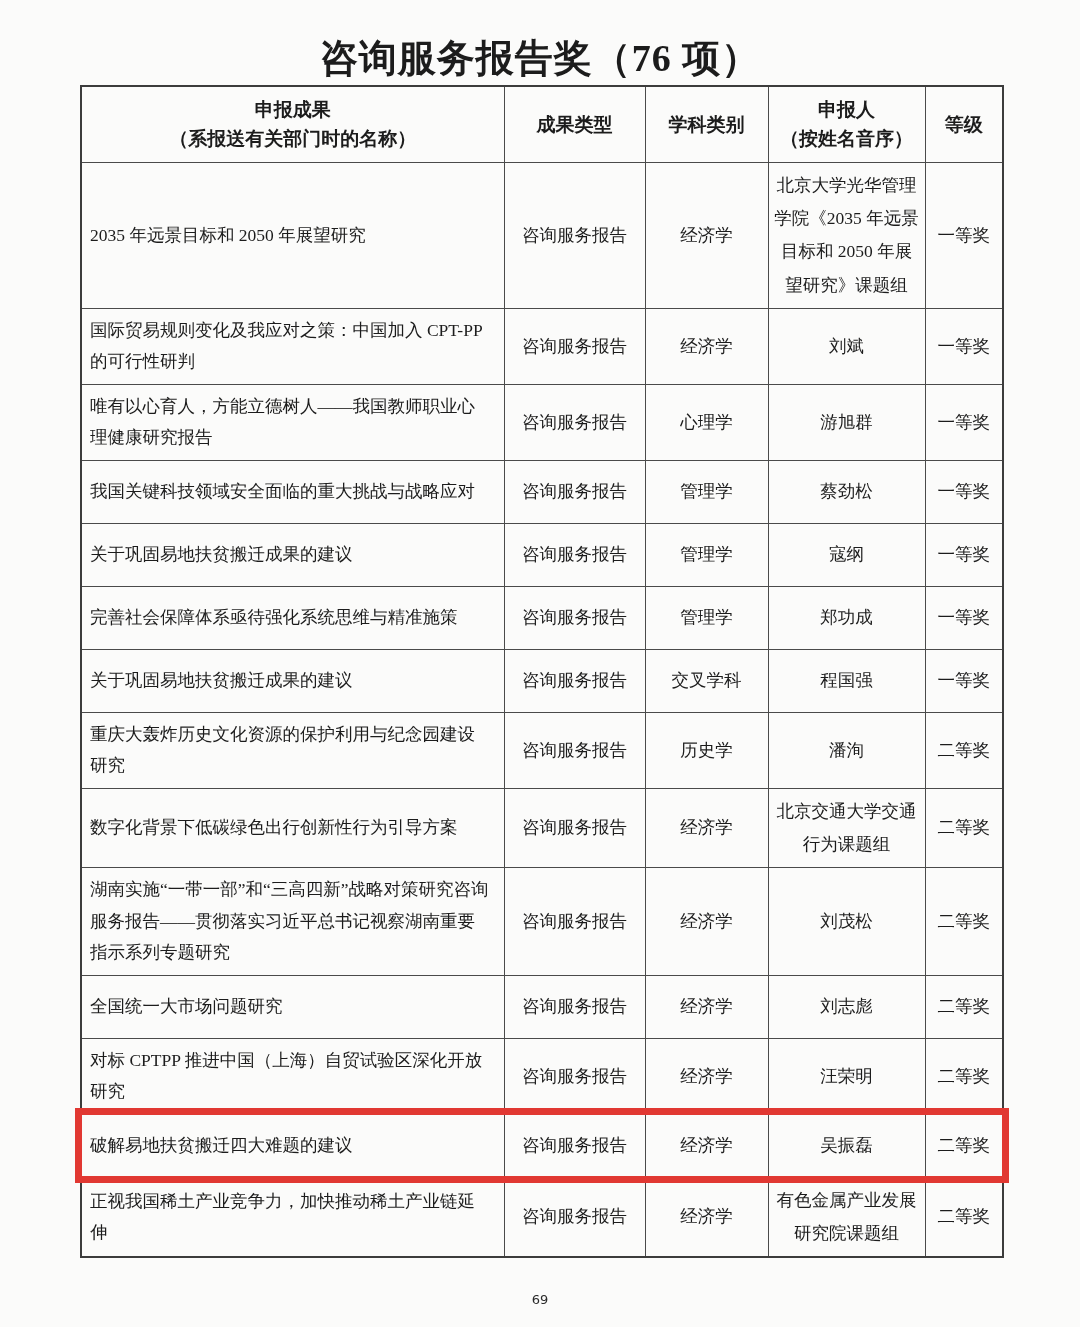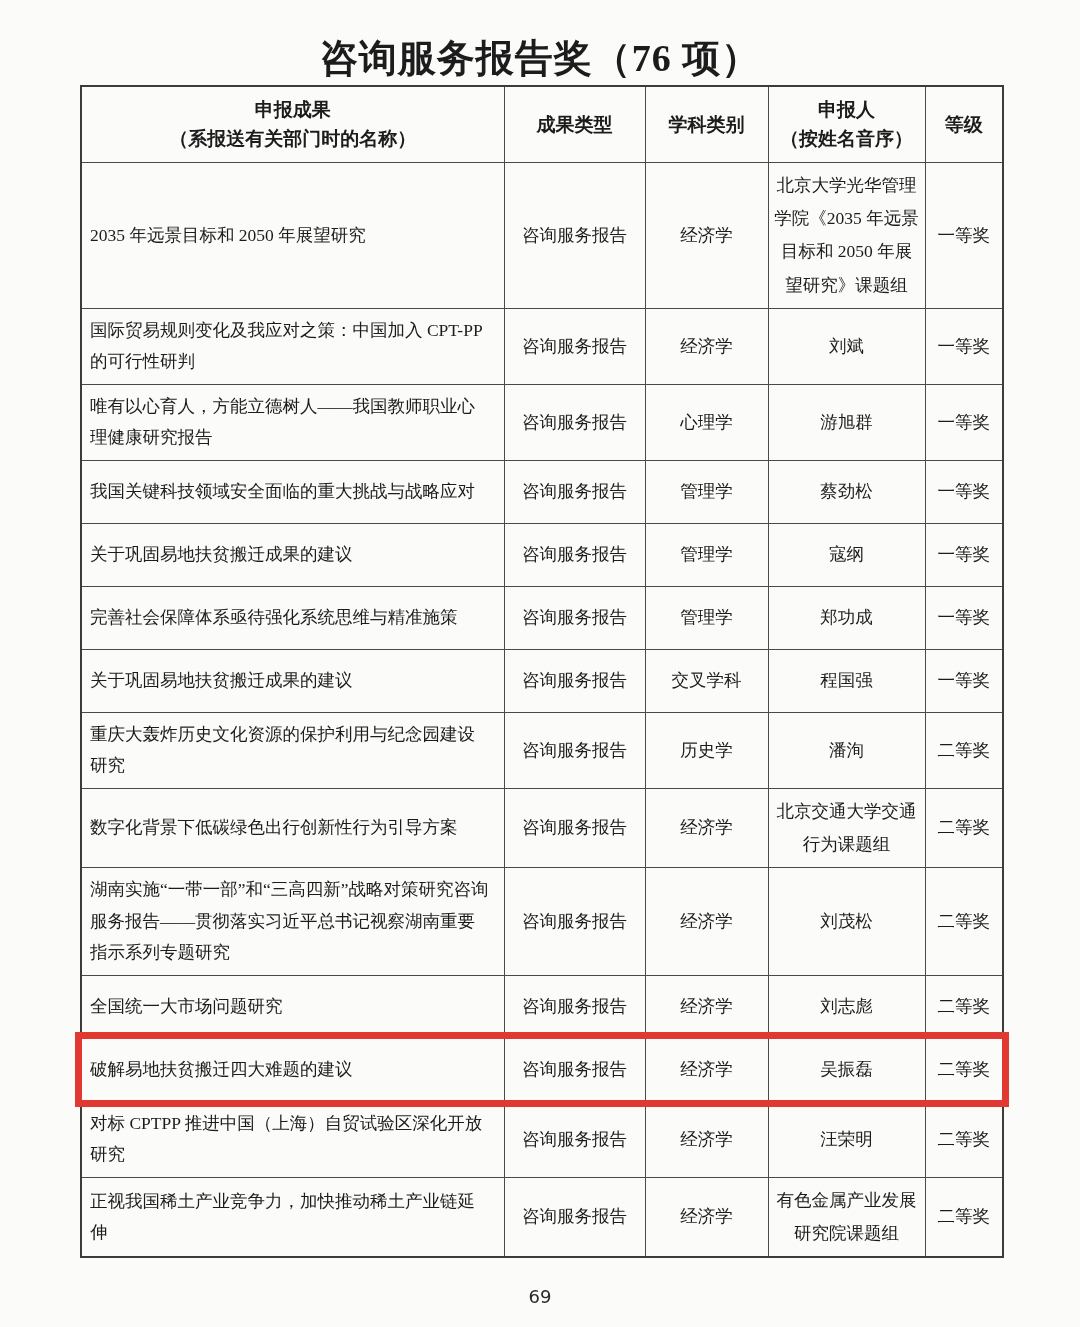--- a/index.html
+++ b/index.html
@@ -56,21 +56,21 @@
   tr.highlighted {
     outline: 7px solid var(--hl, #e13832);
     outline-offset: -1px;
   }
   .page-number {
     position: absolute;
     left: 0;
     right: 0;
     bottom: 20px;
     text-align: center;
-    font-size: 18px;
+    font-size: 13px;
     font-family: "DejaVu Sans", "Liberation Sans", sans-serif;
     color: #2a2a2a;
   }
 </style>
 </head>
 <body>
 
 <h1 class="page-title">咨询服务报告奖（76 项）</h1>
 
 <table class="awards">
@@ -167,35 +167,35 @@
       <td class="c-applicant">刘茂松</td>
       <td class="c-grade">二等奖</td>
     </tr>
     <tr class="row">
       <td class="c-achievement">全国统一大市场问题研究</td>
       <td class="c-type">咨询服务报告</td>
       <td class="c-subject">经济学</td>
       <td class="c-applicant">刘志彪</td>
       <td class="c-grade">二等奖</td>
     </tr>
+    <tr class="row">
+      <td class="c-achievement">对标 CPTPP 推进中国（上海）自贸试验区深化开放研究</td>
+      <td class="c-type">咨询服务报告</td>
+      <td class="c-subject">经济学</td>
+      <td class="c-applicant">汪荣明</td>
+      <td class="c-grade">二等奖</td>
+    </tr>
     <tr class="row highlighted">
       <td class="c-achievement">破解易地扶贫搬迁四大难题的建议</td>
       <td class="c-type">咨询服务报告</td>
       <td class="c-subject">经济学</td>
       <td class="c-applicant">吴振磊</td>
       <td class="c-grade">二等奖</td>
     </tr>
     <tr class="row">
-      <td class="c-achievement">对标 CPTPP 推进中国（上海）自贸试验区深化开放研究</td>
-      <td class="c-type">咨询服务报告</td>
-      <td class="c-subject">经济学</td>
-      <td class="c-applicant">汪荣明</td>
-      <td class="c-grade">二等奖</td>
-    </tr>
-    <tr class="row">
       <td class="c-achievement">正视我国稀土产业竞争力，加快推动稀土产业链延伸</td>
       <td class="c-type">咨询服务报告</td>
       <td class="c-subject">经济学</td>
       <td class="c-applicant">有色金属产业发展研究院课题组</td>
       <td class="c-grade">二等奖</td>
     </tr>
 
   </tbody>
 </table>
 

